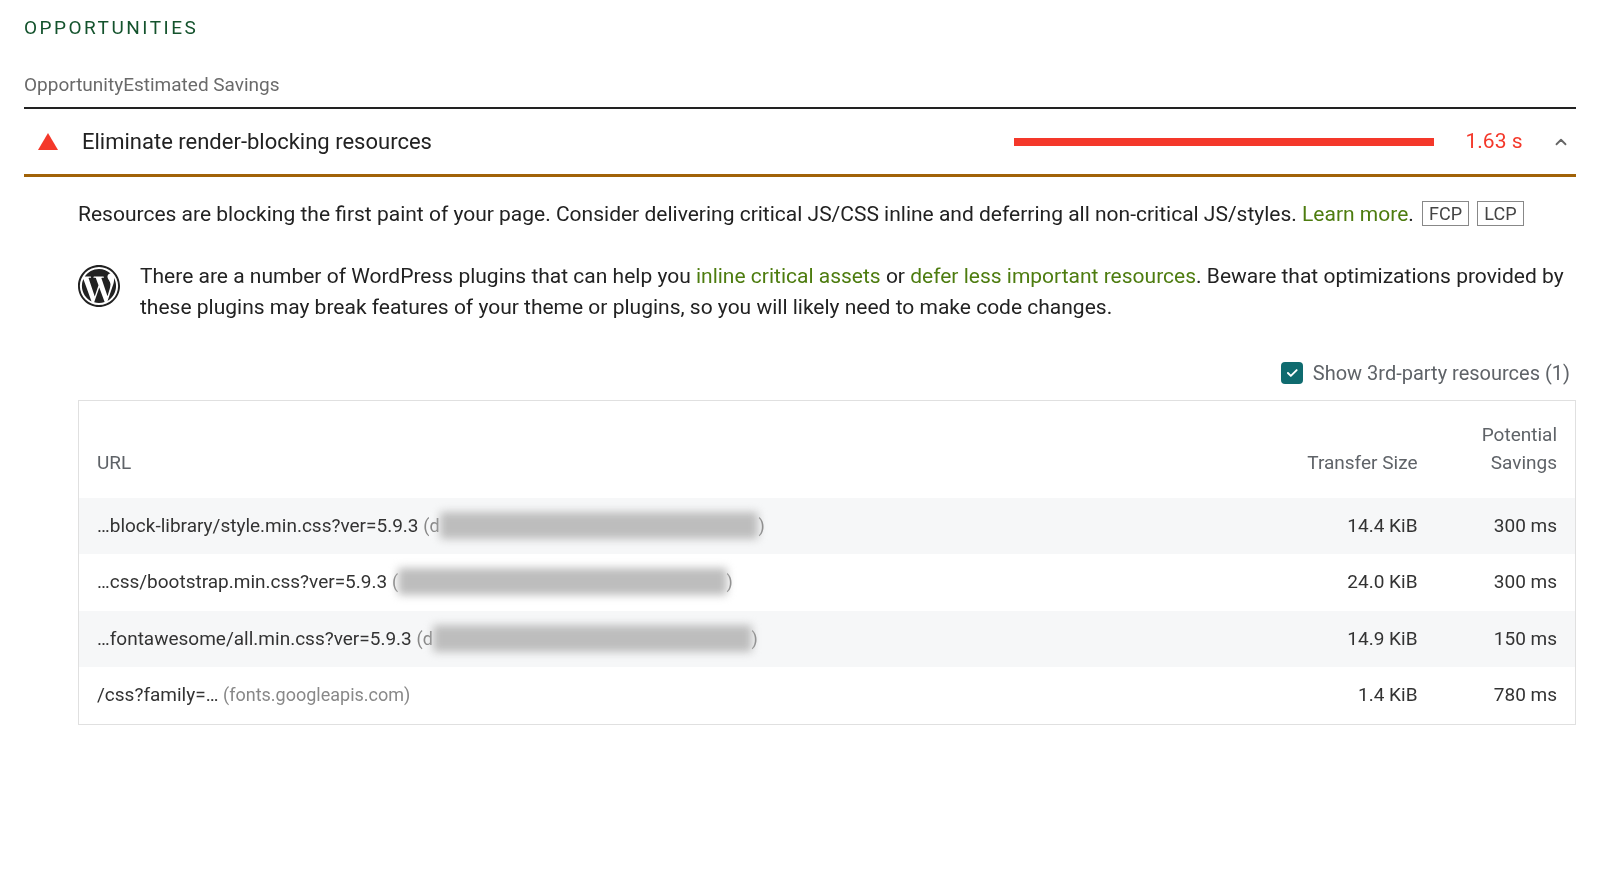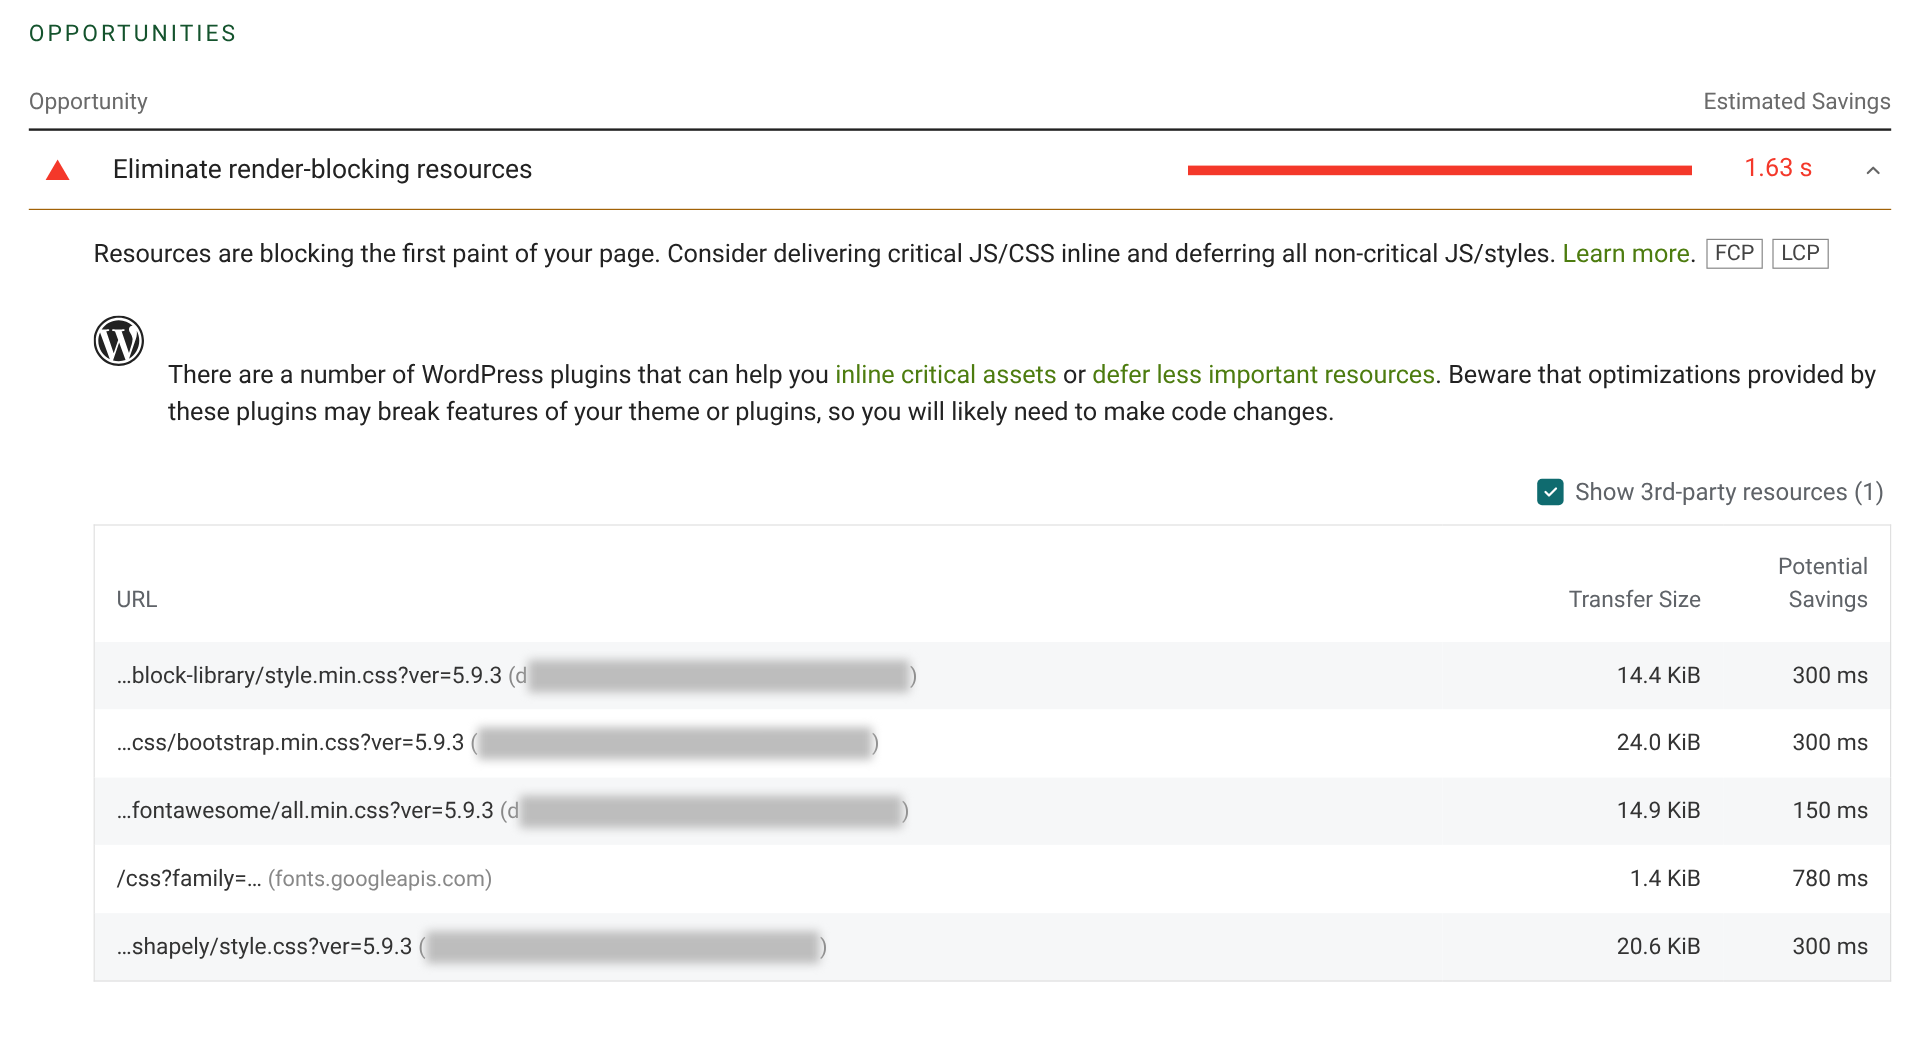--- a/index.html
+++ b/index.html
@@ -15,32 +15,31 @@
     .section-heading {
       text-transform: uppercase;
       letter-spacing: 2.5px;
       color: #14532d;
       font-size: 19px;
       font-weight: 400;
       margin-bottom: 28px;
     }
     .header-row {
       display: flex;
-      justify-content: space-between;
       color: #6a6a6a;
       font-size: 19px;
       padding-bottom: 8px;
       border-bottom: 2px solid #222;
     }
     .audit-row {
       display: flex;
       align-items: center;
       padding: 16px 0 16px 0;
-      border-bottom: 1px solid #a16207;
-      gap: 28px;
+      border-bottom: 3px solid #a16207;
+      gap: 16px;
       cursor: pointer;
     }
     .tri-icon {
       width: 0; height: 0;
       border-left: 10px solid transparent;
       border-right: 10px solid transparent;
       border-bottom: 17px solid #f4382a;
       margin-left: 14px;
     }
     .audit-title {
@@ -91,21 +90,21 @@
       display: flex;
       align-items: flex-start;
       gap: 20px;
       margin-bottom: 34px;
     }
     .wp-logo {
       flex-shrink: 0;
       width: 42px; height: 42px;
       margin-top: 4px;
     }
-    .wp-text { flex:1;margin-top:39px; }
+    .wp-text { flex:1; }
     .checkbox-row {
       display: flex;
       justify-content: flex-end;
       align-items: center;
       gap: 10px;
       color: #5f6368;
       font-size: 20px;
       margin-bottom: 12px;
       padding-right: 6px;
     }
@@ -218,21 +217,16 @@
         <tr>
           <td><span class="url-main">…fontawesome/all.min.css?ver=5.9.3  </span><span class="url-domain">(d<span class="blur">emo-website-8346-330redhostapp.com</span>)</span></td>
           <td class="num">14.9 KiB</td>
           <td class="num">150 ms</td>
         </tr>
         <tr>
           <td><span class="url-main">/css?family=…  </span><span class="url-domain">(fonts.googleapis.com)</span></td>
           <td class="num">1.4 KiB</td>
           <td class="num">780 ms</td>
         </tr>
-        <tr>
-          <td><span class="url-main">…shapely/style.css?ver=5.9.3  </span><span class="url-domain">(<span class="blur">dema-website-8041-330redhostapp.com</span>)</span></td>
-          <td class="num">20.6 KiB</td>
-          <td class="num">300 ms</td>
-        </tr>
       </tbody>
   </table>
 
 </div>
 
 </body></html>

